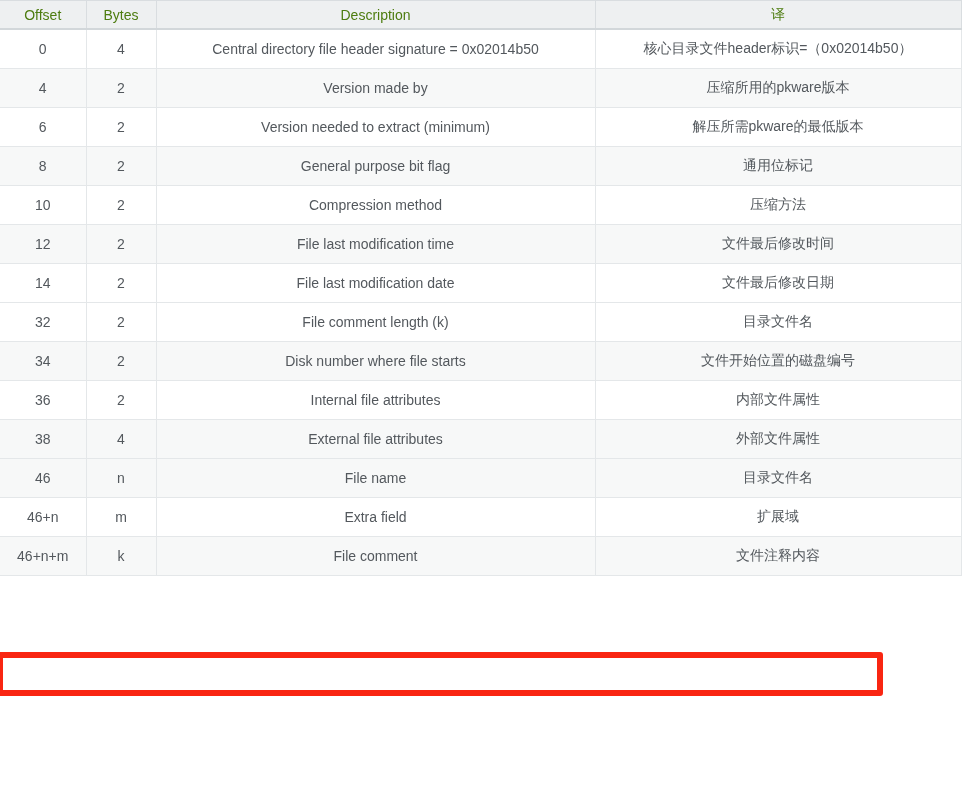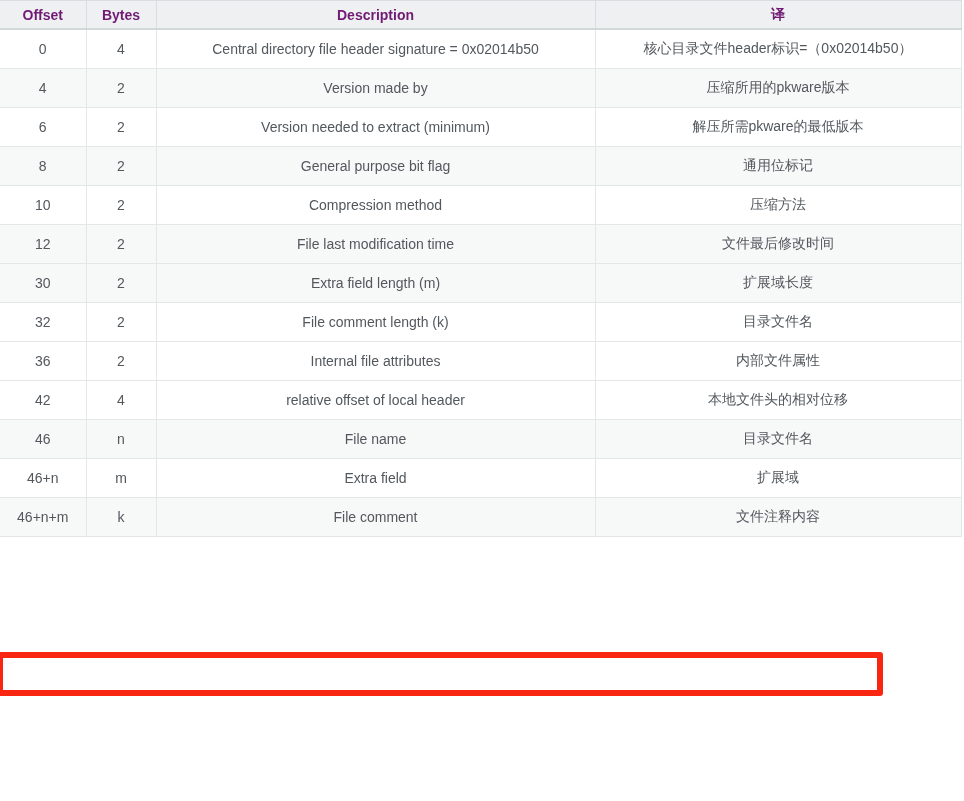--- a/index.html
+++ b/index.html
@@ -16,21 +16,21 @@
   table.spec th, table.spec td {
     border:1px solid #e4e7e9;
     text-align:center; vertical-align:middle;
     overflow:hidden; white-space:nowrap;
     padding:0 4px;
   }
   table.spec th:first-child, table.spec td:first-child { border-left:none; }
   table.spec th {
     height:27px;
     background:#eef0f1;
-    color:#701a75; font-weight:bold; font-size:14px;
+    color:#4d7c0f; font-weight:normal; font-size:14px;
     border-color:#d9dde0;
     border-top:1px solid #d9dde0;
     border-bottom:2px solid #d2d7da;
   }
   table.spec td {
     height:38px;
     color:#53585d; font-size:14px;
   }
   tr.stripe td { background:#f7f8f8; }
   .red-box {
@@ -96,43 +96,49 @@
           <td>2</td>
           <td>Compression method</td>
           <td>压缩方法</td>
         </tr>
         <tr class="stripe">
           <td>12</td>
           <td>2</td>
           <td>File last modification time</td>
           <td>文件最后修改时间</td>
         </tr>
-        <tr class="stripe">
-          <td>30</td>
+        <tr>
+          <td>14</td>
           <td>2</td>
-          <td>Extra field length (m)</td>
-          <td>扩展域长度</td>
+          <td>File last modification date</td>
+          <td>文件最后修改日期</td>
         </tr>
         <tr>
           <td>32</td>
           <td>2</td>
           <td>File comment length (k)</td>
           <td>目录文件名</td>
         </tr>
+        <tr class="stripe">
+          <td>34</td>
+          <td>2</td>
+          <td>Disk number where file starts</td>
+          <td>文件开始位置的磁盘编号</td>
+        </tr>
         <tr>
           <td>36</td>
           <td>2</td>
           <td>Internal file attributes</td>
           <td>内部文件属性</td>
         </tr>
-        <tr>
-          <td>42</td>
+        <tr class="stripe">
+          <td>38</td>
           <td>4</td>
-          <td>relative offset of local header</td>
-          <td>本地文件头的相对位移</td>
+          <td>External file attributes</td>
+          <td>外部文件属性</td>
         </tr>
         <tr class="stripe">
           <td>46</td>
           <td>n</td>
           <td>File name</td>
           <td>目录文件名</td>
         </tr>
         <tr>
           <td>46+n</td>
           <td>m</td>

